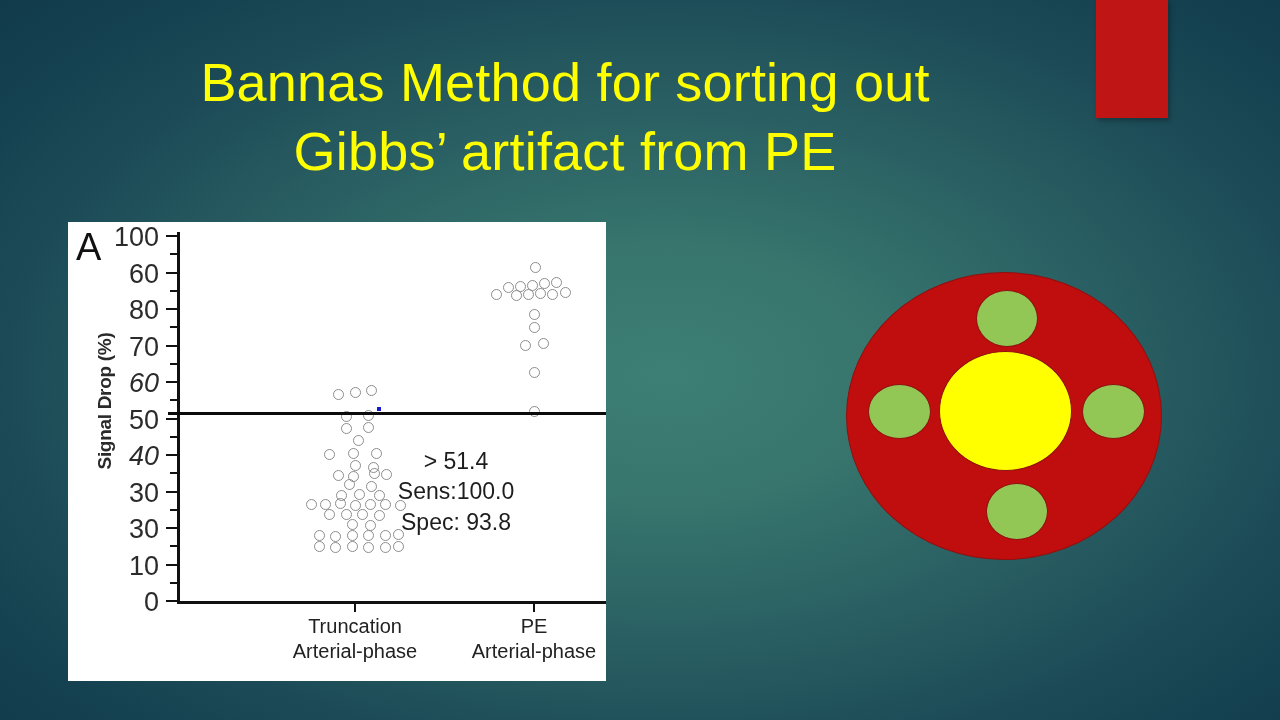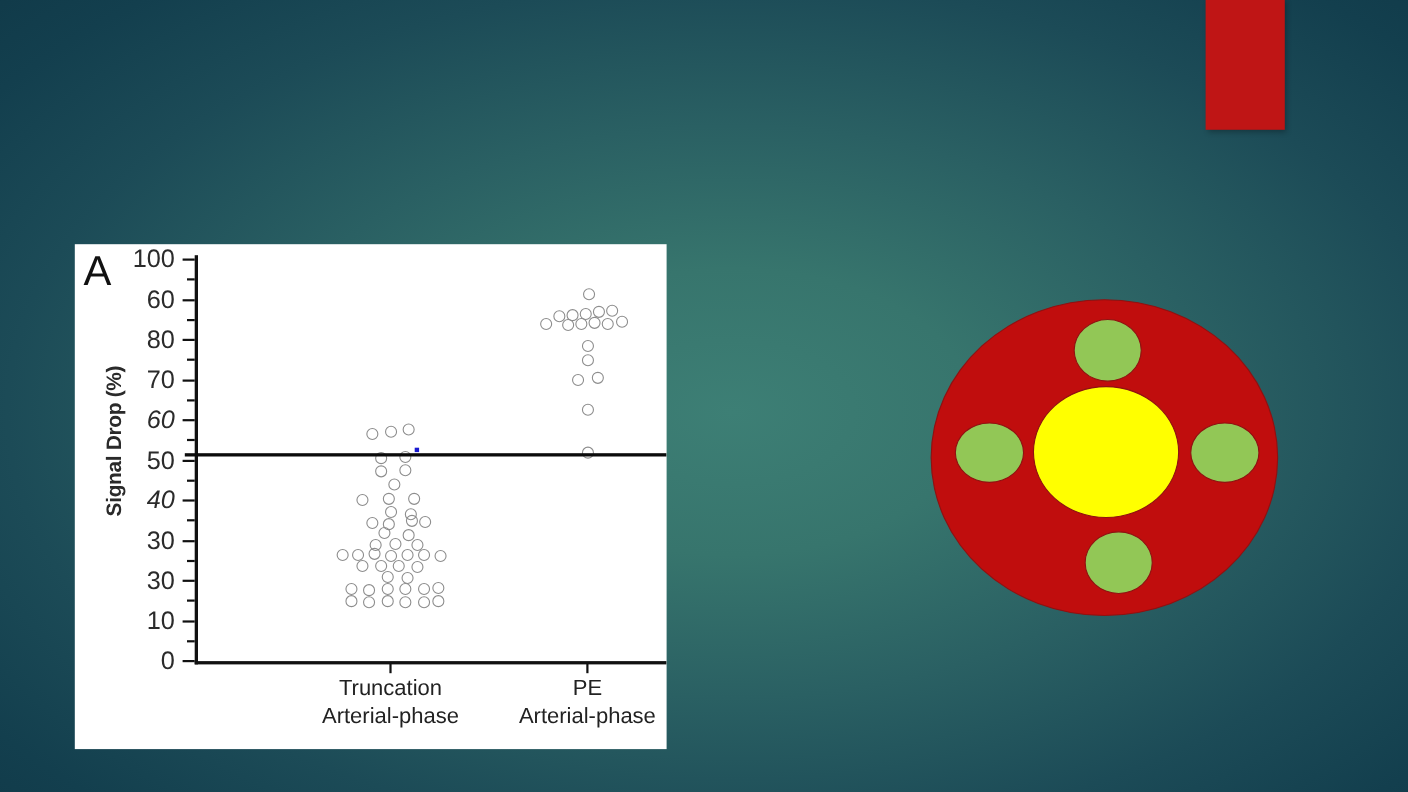--- a/index.html
+++ b/index.html
@@ -126,21 +126,21 @@
     width: 7px;
     height: 2px;
     background: #111;
     left: 102px;
   }
   .tick-label {
     position: absolute;
     right: 447px;
     text-align: right;
     width: 60px;
-    font-size: 23px;
+    font-size: 27px;
     color: #2b2b2b;
     font-weight: 500;
   }
 
   .threshold-line {
     position: absolute;
     left: 100px;
     width: 438px;
     height: 3px;
     background: #0b0b0b;
@@ -232,20 +232,22 @@
   #lobe-left   { left: 22px;  top: 112px; width: 63px; height: 55px; }
   #lobe-right  { left: 236px; top: 112px; width: 63px; height: 55px; }
 </style>
 </head>
 <body>
 
 <div id="slide">
 
   <div id="accent-bar"></div>
 
+  <div id="title">Bannas Method for sorting out
+Gibbs’ artifact from PE</div>
 
   <div id="figure-panel">
 
     <div id="panel-letter">A</div>
 
     <div id="y-axis-title">Signal Drop (%)</div>
 
     <div id="plot-area">
       <div class="axis-line-v"></div>
       <div class="axis-line-h"></div>
@@ -355,20 +357,23 @@
       <div class="threshold-dot" id="threshold-dot" style="top: 185.39px; left: 309px;"></div>
 
       <div class="x-tick" id="xtick-0" style="left: 286px;"></div>
       <div class="x-tick" id="xtick-1" style="left: 465px;"></div>
 
       <div class="x-label" id="xlabel-0" style="left: 172px;">Truncation
 Arterial-phase</div>
       <div class="x-label" id="xlabel-1" style="left: 351px;">PE
 Arterial-phase</div>
 
+      <div id="annotation">&gt; 51.4
+Sens:100.0
+Spec: 93.8</div>
     </div>
   </div>
 
   <div id="ring-diagram">
     <div id="ring-outer"></div>
     <div id="ring-center"></div>
     <div class="ring-lobe" id="lobe-top"></div>
     <div class="ring-lobe" id="lobe-right"></div>
     <div class="ring-lobe" id="lobe-bottom"></div>
     <div class="ring-lobe" id="lobe-left"></div>

